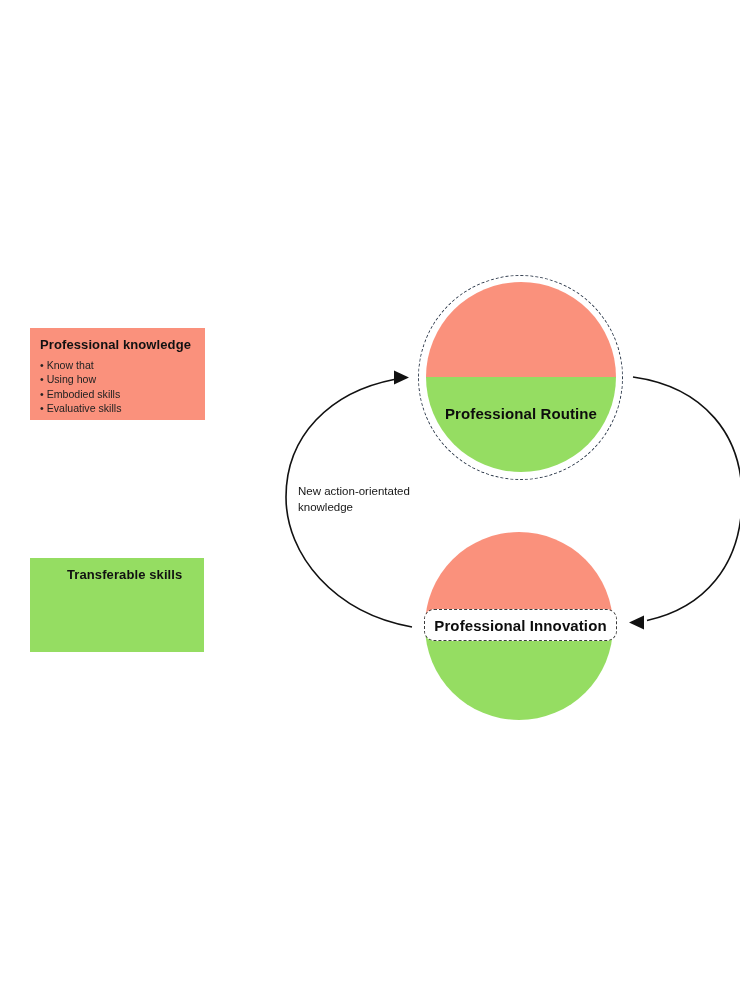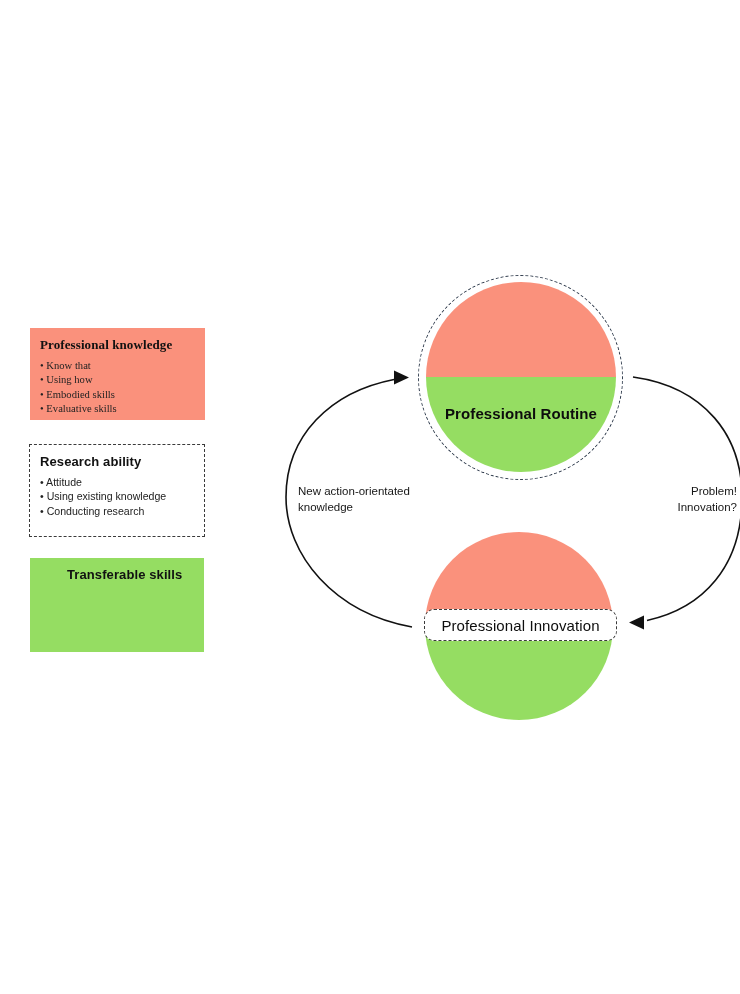--- a/index.html
+++ b/index.html
@@ -2,21 +2,21 @@
 <html style="--salmon: #fa917c; --green: #95dd62; --circle_dash: #2f3b4c; --band_dash: #3a3a3a; --arrow: #111111; --text: #1b1b1b;"><head>
 <meta charset="utf-8">
 <style>
   html,body{margin:0;padding:0;background:#fff;}
   .canvas{
     position:relative;width:740px;height:994px;background:#ffffff;overflow:hidden;
     font-family:"Liberation Sans", sans-serif;color:var(--text,#1b1b1b);
   }
   
   .box{position:absolute;box-sizing:border-box;padding:9px 8px 0 10px;}
-  .box.salmon{background:var(--salmon,#fa917c);font-family:Liberation Serif, serif;}
+  .box.salmon{background:var(--salmon,#fa917c);}
   .box.green{background:var(--green,#95dd62);}
   .box.dashed{background:#ffffff;border:1.6px dashed var(--band_dash,#3a3a3a);}
   .box h3{margin:0 0 6px 0;font-size:13px;font-weight:700;color:#111;letter-spacing:.1px;}
   .box ul{margin:0;padding:0;list-style:none;}
   .box li{font-size:10.6px;line-height:14.3px;color:#222;}
   .box li::before{content:"• ";}
   #box-0{left:30px;top:328px;width:175px;height:92px;}
   #box-1{left:29px;top:444px;width:176px;height:93px;}
   #box-2{left:30px;top:558px;width:174px;height:94px;padding-left:37px;}
   
@@ -33,21 +33,21 @@
   .node-label{
     position:absolute;text-align:center;font-weight:700;font-size:15px;color:#0d0d0d;
     line-height:17px;letter-spacing:.1px;margin-top:36px;
   }
   .node-top-label{left:421px;top:369px;width:200px;}
   .band{
     position:absolute;left:424px;top:609px;width:193px;height:32px;box-sizing:border-box;
     background:#ffffff;border:1.6px dashed var(--band_dash,#3a3a3a);border-radius:10px;
     display:flex;align-items:center;justify-content:center;
   }
-  .band .node-label-inner{font-weight:400;font-size:15px;color:#0d0d0d;letter-spacing:.1px;}
+  .band .node-label-inner{font-weight:700;font-size:15px;color:#0d0d0d;letter-spacing:.1px;}
   
   .side-label{
     position:absolute;font-size:11.5px;line-height:15.5px;font-weight:400;color:#161616;
     white-space:pre-line;
   }
   .side-label.left{left:298px;top:484px;width:150px;text-align:left;}
   .side-label.right{left:637px;top:484px;width:100px;text-align:right;}
   
   .arrows{position:absolute;left:0;top:0;width:740px;height:994px;pointer-events:none;}
   .arrows path{fill:none;stroke:var(--arrow,#111);stroke-width:1.6px;}
@@ -61,28 +61,20 @@
   <div class="box salmon" id="box-0">
     <h3>Professional knowledge</h3>
     <ul>
       <li>Know that</li>
       <li>Using how</li>
       <li>Embodied skills</li>
       <li>Evaluative skills</li>
     </ul>
   </div>
 
-  <div class="box dashed" id="box-1">
-    <h3>Research ability</h3>
-    <ul>
-      <li>Attitude</li>
-      <li>Using existing knowledge</li>
-      <li>Conducting research</li>
-    </ul>
-  </div>
 
   <div class="box green" id="box-2">
     <h3>Transferable skills</h3>
   </div>
 
   <svg class="arrows" viewBox="0 0 740 994">
     <path d="M 412 627 C 334 613, 286 555, 286 497 C 286 436, 330 392, 394 379.5"></path>
     <polygon points="409,377.5 394,370.5 394,384.5"></polygon>
     <path d="M 633 377 C 704 387, 743 435, 742 500 C 741 566, 704 608, 647 620.5"></path>
     <polygon points="629,622.5 644,615.5 644,629.5"></polygon>
@@ -92,16 +84,14 @@
   <div class="half-circle node-top-fill"></div>
   <div class="node-label node-top-label">Professional Routine</div>
 
   <div class="half-circle node-bottom-fill"></div>
   <div class="band">
     <span class="node-label-inner">Professional Innovation</span>
   </div>
 
   <div class="side-label left">New action-orientated
 knowledge</div>
-  <div class="side-label right">Problem!
-Innovation?</div>
 
 </div>
 
 </body></html>

